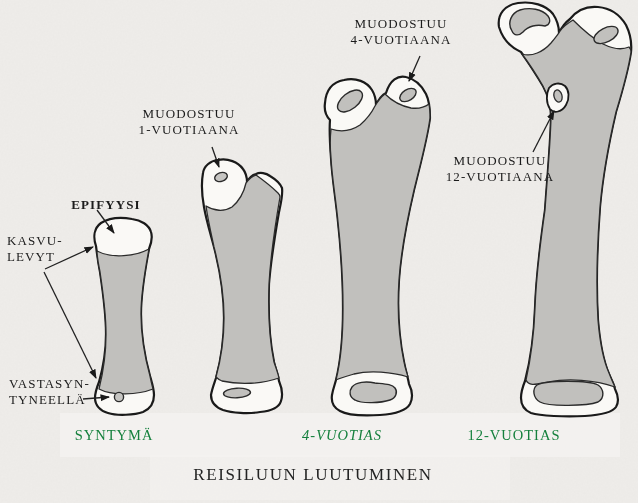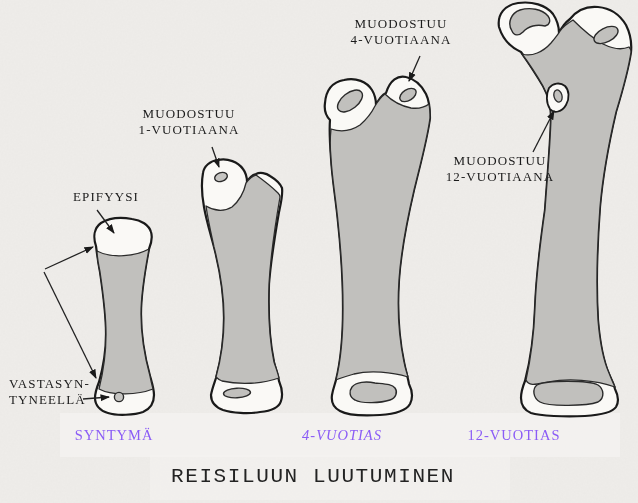--- a/index.html
+++ b/index.html
@@ -21,34 +21,33 @@
     color:#1b1b1b;
     z-index:2;
   }
   .lbl.center { text-align:center; }
   .caption {
     position:absolute;
     top:427px;
     transform:translateX(-50%);
     font-size:14.5px;
     letter-spacing:1px;
-    color:#8b5cf6;
+    color:#15803d;
     white-space:nowrap;
     z-index:2;
   }
   .title {
     position:absolute;
     top:465px; left:313px;
     transform:translateX(-50%);
-    font-size:21px;
+    font-size:17px;
     letter-spacing:1.6px;
     color:#232323;
     white-space:nowrap;
     z-index:2;
-    font-family:Liberation Mono, monospace;
   }
 </style>
 </head>
 <body>
 
 <div class="figure">
 
   <svg width="638" height="503" viewBox="0 0 638 503">
     <defs>
       <marker id="ah" markerUnits="userSpaceOnUse" markerWidth="11" markerHeight="9" refX="8.5" refY="4" orient="auto">
@@ -151,22 +150,24 @@
 
   <div class="lbl center" style="left:336px; top:16px; width:130px;">MUODOSTUU
 4-VUOTIAANA</div>
 
   <div class="lbl center" style="left:126px; top:106px; width:126px;">MUODOSTUU
 1-VUOTIAANA</div>
 
   <div class="lbl center" style="left:434px; top:153px; width:132px;">MUODOSTUU
 12-VUOTIAANA</div>
 
-  <div class="lbl center" style="left:56px; top:189px; width:100px;">EPIFYYSI</div>
+  <div class="lbl center" style="left:56px; top:197px; width:100px;font-weight:bold;">EPIFYYSI</div>
 
+  <div class="lbl" style="left:7px; top:233px;">KASVU-
+LEVYT</div>
 
   <div class="lbl" style="left:9px; top:376px;">VASTASYN-
 TYNEELLÄ</div>
 
   <div class="caption" style="left:114px;">SYNTYMÄ</div>
   <div class="caption" style="left:342px;font-style:italic;">4-VUOTIAS</div>
   <div class="caption" style="left:514px;">12-VUOTIAS</div>
 
   <div class="title">REISILUUN LUUTUMINEN</div>
 

